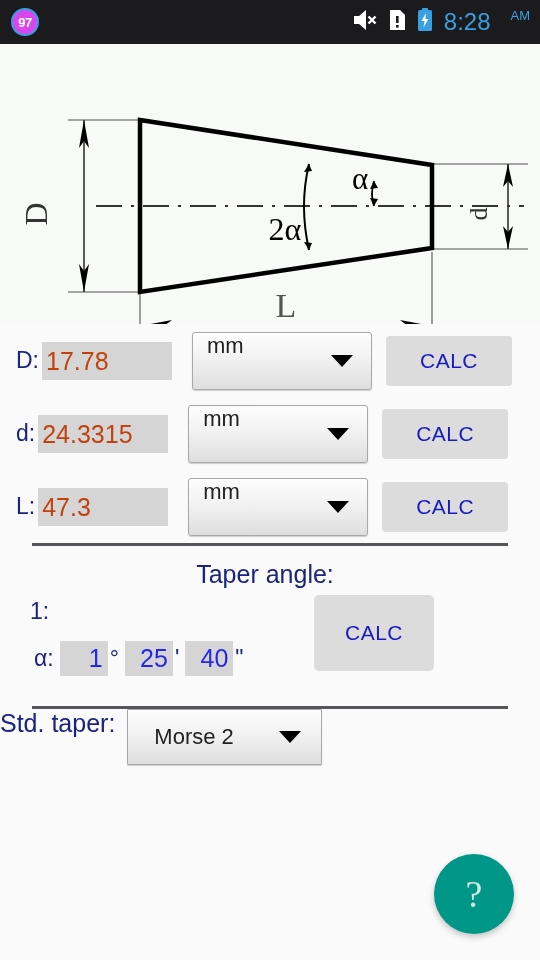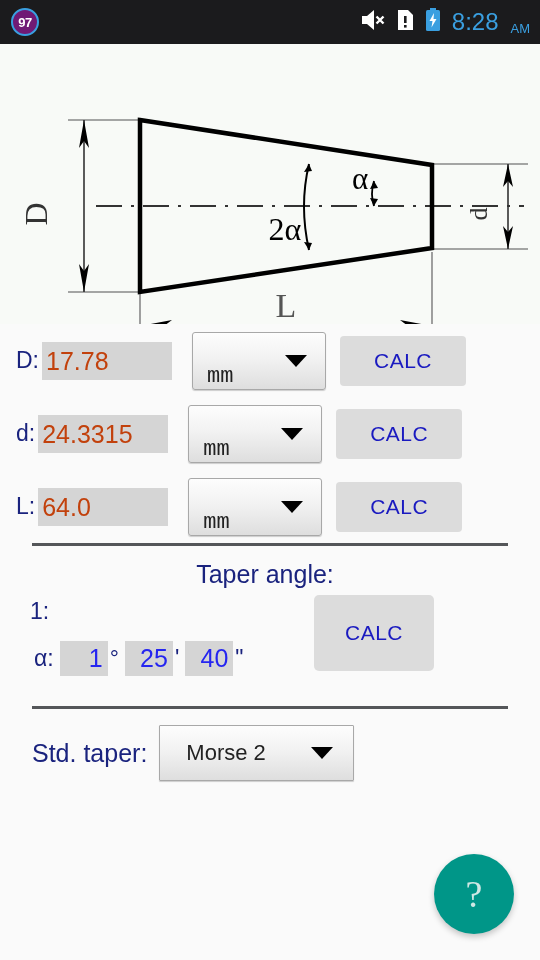--- a/index.html
+++ b/index.html
@@ -14,35 +14,35 @@
   .statusbar {
     position: relative;
     width: 540px; height: 44px;
     background: #1b1b1d;
     display: flex; align-items: center;
   }
   .badge-97 {
     margin-left: 11px;
     width: 28px; height: 28px; border-radius: 50%;
     border: 2px solid #3a9fe0;
-    background: #701a75;
+    background: #d946ef;
     display: flex; align-items: center; justify-content: center;
     color: #ffffff; font-size: 13px; font-weight: bold;
     letter-spacing: -0.5px;
   }
   .status-right {
     margin-left: auto; margin-right: 10px;
     display: flex; align-items: center; gap: 11px;
   }
   .ic-mute { display: block; }
   .ic-warn { display: block; }
   .ic-batt { display: block; }
   .clock {
     color: #3a9fe0; font-size: 24px; letter-spacing: 0px;
-    display: flex; align-items: flex-end; gap: 12px;
+    display: flex; align-items: flex-start; gap: 20px;
   }
   .clock .ampm { font-size: 13px; }
 
   
   .diagram-wrap {
     width: 540px; height: 280px;
     background: #f8faf7;
     position: relative;
   }
 
@@ -66,30 +66,29 @@
     height: 38px;
     line-height: 38px;
     padding: 0 4px;
     margin-left: 3px;
     min-width: 130px;
     white-space: nowrap;
     overflow: hidden;
   }
 
   .spinner {
-    width: 134px; height: 58px;
+    width: 180px; height: 58px;
     margin-left: 20px;
     border: 1px solid #a8a8a8;
     border-radius: 3px;
     background: linear-gradient(to bottom, #fdfdfd 0%, #f2f2f2 45%, #dedede 100%);
     box-shadow: 0 1px 1px rgba(0,0,0,0.18);
-    display: flex; align-items: flex-end;
+    display: flex; align-items: flex-start;
     position: relative;
     padding: 0 14px;
-    font-family: Liberation Mono, monospace;
   }
   .spinner .sp-text {
     color: #222; font-size: 22px;
   }
   .spinner .caret {
     position: absolute; right: 18px; top: 50%;
     transform: translateY(-50%);
     width: 0; height: 0;
     border-left: 11px solid transparent;
     border-right: 11px solid transparent;
@@ -152,22 +151,22 @@
     width: 120px; height: 76px;
     background: #dcdcdc;
     border-radius: 5px;
     color: #1a1ac0; font-size: 21px;
     display: flex; align-items: center; justify-content: center;
     letter-spacing: 0.5px;
   }
 
   
   .std-row {
-    display: flex; align-items: center;
-    padding-left: 32px;
+    display: flex; align-items: flex-start;
+    padding-left: 0;
     height: 88px;
   }
   .std-lbl { color: #1a237e; font-size: 25px; white-space: nowrap; }
   .std-spinner {
     width: 195px; height: 56px;
     margin-left: 12px;
     border: 1px solid #a8a8a8;
     border-radius: 1px;
     background: linear-gradient(to bottom, #fdfdfd 0%, #f2f2f2 45%, #dedede 100%);
     box-shadow: 0 1px 1px rgba(0,0,0,0.18);
@@ -301,21 +300,21 @@
       <span class="sp-text">mm</span>
       <span class="caret"></span>
     </div>
     <div class="calc-btn">
       <span>CALC</span>
     </div>
   </div>
 
   <div class="row">
     <span class="lbl">L:</span>
-    <span class="field">64.0</span>
+    <span class="field">47.3</span>
     <div class="spinner">
       <span class="sp-text">mm</span>
       <span class="caret"></span>
     </div>
     <div class="calc-btn">
       <span>CALC</span>
     </div>
   </div>
 
   <div class="divider"></div>

